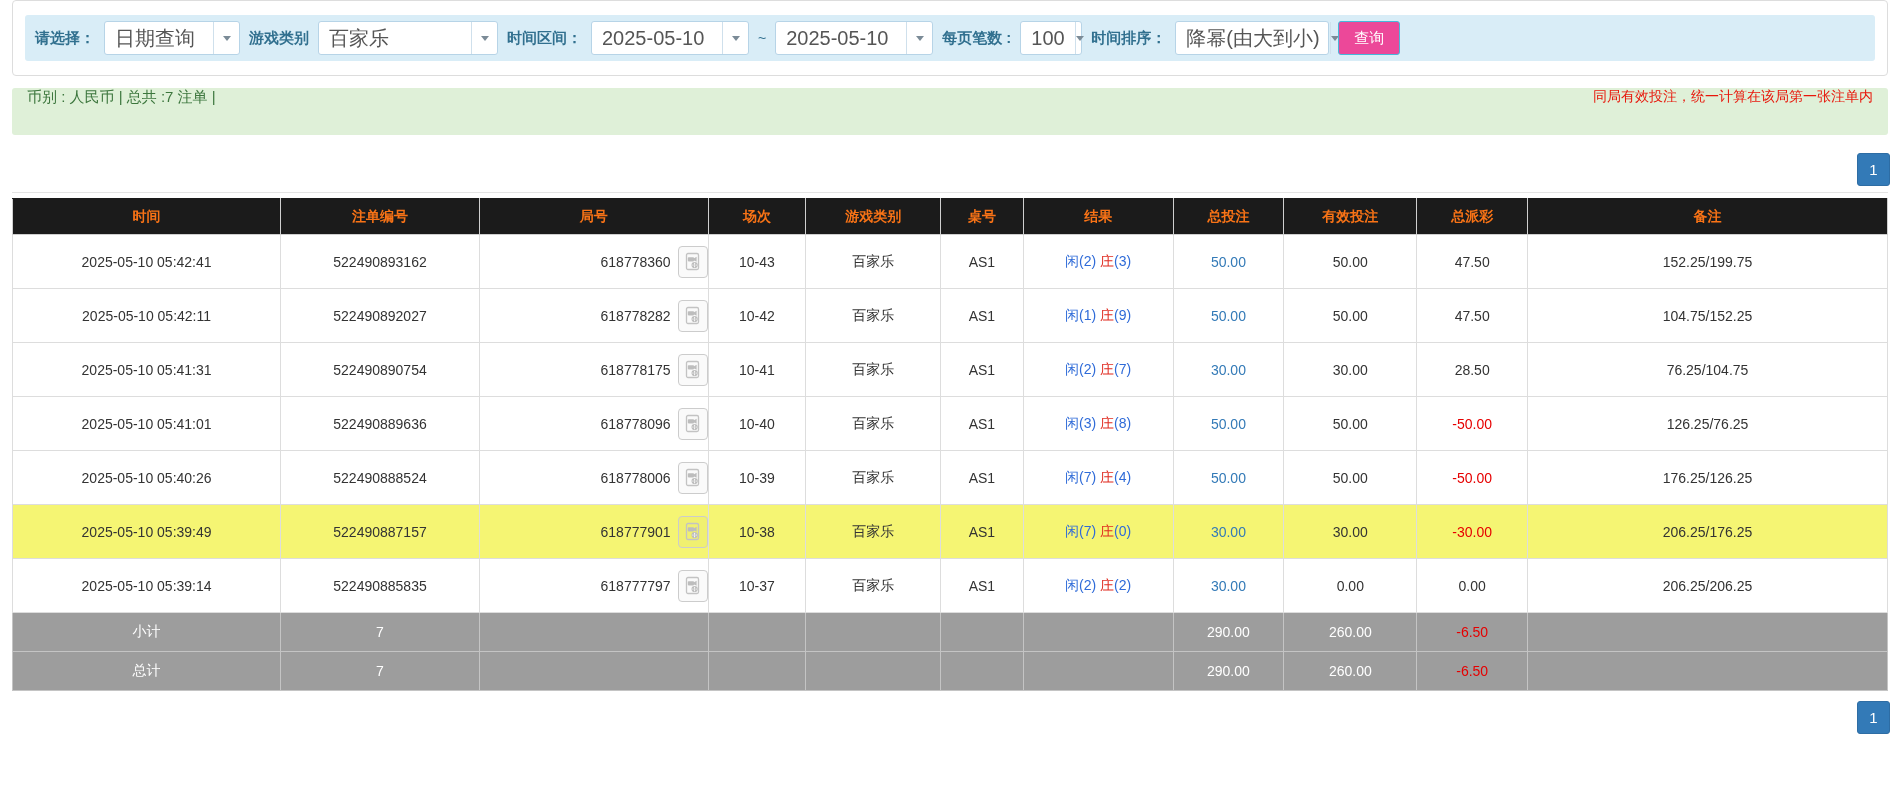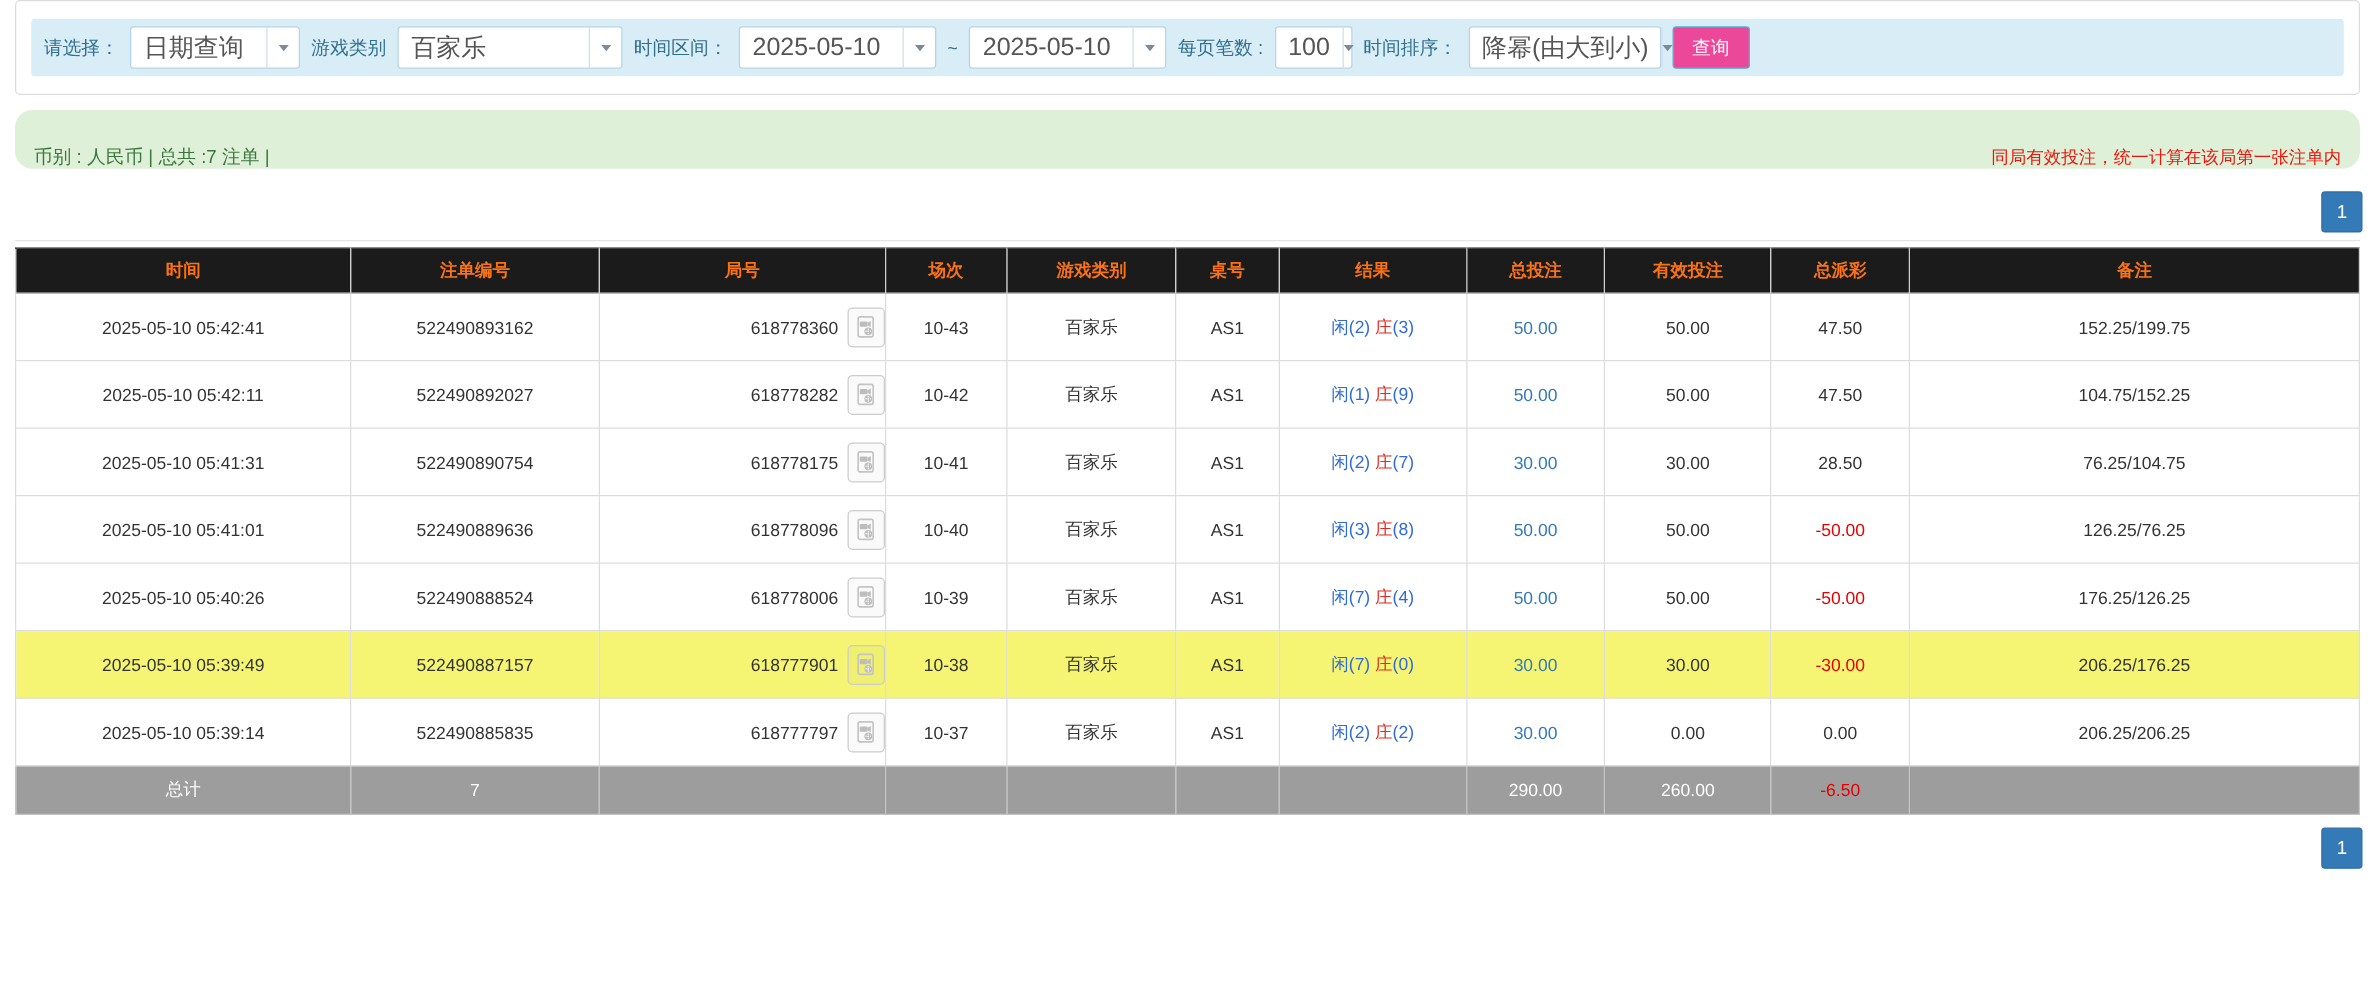--- a/index.html
+++ b/index.html
@@ -7,35 +7,35 @@
   body { font-family: "Liberation Sans", "DejaVu Sans", sans-serif; color: #333; }
 
   .wrap { padding: 0 12px; }
 
   
   .page-title { font-size: 21px; font-weight: 500; color: #333; padding: 16px 0 12px 2px; }
 
   
   .filter-panel { border: 1px solid #ddd; border-radius: 4px; background: #fff; padding: 14px 12px; }
   .filter-bar { background: #d9edf7; border-radius: 3px; display: flex; align-items: center; gap: 9px; padding: 5px 10px; height: 46px; }
-  .f-label { font-size: 15px; font-weight: normal; color: #31708f; white-space: nowrap; }
+  .f-label { font-size: 15px; font-weight: bold; color: #31708f; white-space: nowrap; }
   .select { display: flex; align-items: stretch; background: #fff; border: 1px solid #b7d4e7; border-radius: 3px; height: 34px; cursor: pointer; }
   .select .val { display: flex; align-items: center; padding: 0 10px; font-size: 20px; color: #555; white-space: nowrap; }
   .select .arrow-box { width: 26px; border-left: 1px solid #cfe0ec; display: flex; align-items: center; justify-content: center; }
   .caret { width: 0; height: 0; border-left: 4px solid transparent; border-right: 4px solid transparent; border-top: 5px solid #7b8b97; }
   .w-select { width: 136px; }
   .w-game { width: 180px; }
   .w-date { width: 158px; }
   .w-pp { width: 62px; }
   .w-sort { width: 154px; }
   .tilde { color: #31708f; font-size: 14px; }
   .btn-query { background: #ec4899; border: 1px solid #46b8da; color: #fff; font-size: 15px; height: 34px; padding: 0 15px; border-radius: 3px; cursor: pointer; }
 
   
-  .alert-bar { margin-top: 12px; background: #dff0d8; border-radius: 14px; height: 47px; display: flex; align-items: flex-end; justify-content: space-between; padding: 0 15px; }
+  .alert-bar { margin-top: 12px; background: #dff0d8; border-radius: 3px; height: 47px; display: flex; align-items: flex-start; justify-content: space-between; padding: 0 15px; }
   .alert-left { color: #3c763d; font-size: 15px; }
   .alert-right { color: #e8170b; font-size: 14px; }
 
   
   .pager-row { display: flex; justify-content: flex-end; padding-right: 2px; }
   .pager-row.top { margin-top: 18px; padding-bottom: 6px; border-bottom: 1px solid #e3e3e3; }
   .pager-row.bottom { margin-top: 10px; }
   .page-btn { width: 33px; height: 33px; background: #337ab7; border: 1px solid #2e6da4; border-radius: 3px; color: #fff; font-size: 15px; display: flex; align-items: center; justify-content: center; cursor: pointer; margin-right: -4px; }
 
   
@@ -391,32 +391,45 @@
       <span class="res-red">庄</span><span class="res-blue">(2)</span>
     </td>
     <td>
       <span class="amt-link">30.00</span>
     </td>
     <td>0.00</td>
     <td>0.00</td>
     <td>206.25/206.25</td>
   </tr>
         <tr class="summary">
-    <td>总计</td>
+    <td>小计</td>
     <td>7</td>
     <td></td>
     <td></td>
     <td></td>
     <td></td>
     <td></td>
     <td>290.00</td>
     <td>260.00</td>
     <td class="neg">-6.50</td>
     <td></td>
   </tr>
+        <tr class="summary">
+    <td>总计</td>
+    <td>7</td>
+    <td></td>
+    <td></td>
+    <td></td>
+    <td></td>
+    <td></td>
+    <td>290.00</td>
+    <td>260.00</td>
+    <td class="neg">-6.50</td>
+    <td></td>
+  </tr>
       </tbody>
   </table>
 
   <div class="pager-row bottom">
     <div class="page-btn">1</div>
   </div>
 
 </div>
 
 </body></html>

